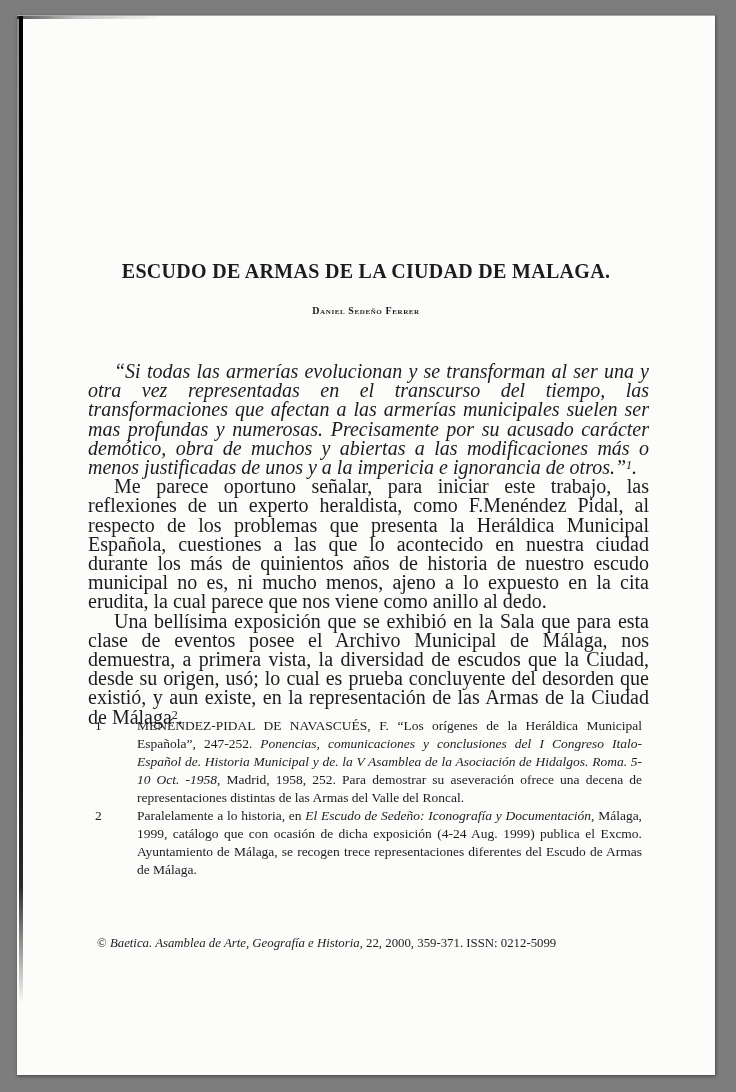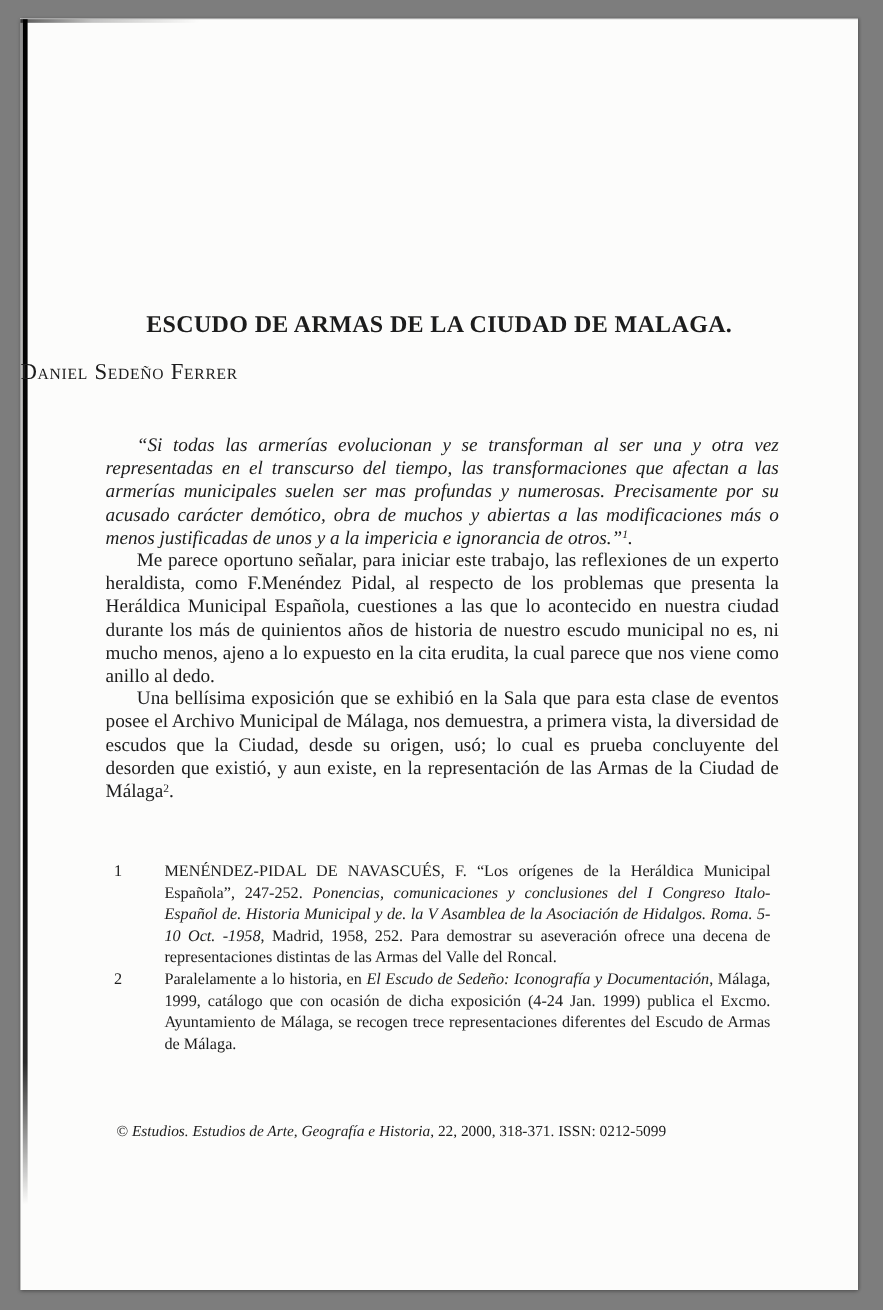--- a/index.html
+++ b/index.html
@@ -33,26 +33,27 @@
     background:linear-gradient(to right,#000 0%, rgba(0,0,0,.35) 40%, rgba(0,0,0,0) 100%);
     opacity:.65;filter:blur(.5px);
   }
   .title{
     position:absolute;left:0;right:0;top:243px;margin:0;
     text-align:center;
     font-size:20px;font-weight:bold;line-height:24px;letter-spacing:.3px;
   }
   .author{
     position:absolute;left:0;right:0;top:287px;
+    text-align:center;
     font-variant:small-caps;
-    font-size:19px;letter-spacing:.6px;line-height:16px;
+    font-size:10px;letter-spacing:.6px;line-height:16px;font-weight:bold;
   }
   .body-col{
     position:absolute;left:71px;top:346px;width:561px;
-    font-size:16px;line-height:19.2px;
+    font-size:20px;line-height:19.2px;
   }
   .body-col p{
     margin:0;text-indent:26px;text-align:justify;
   }
   .quote{font-style:italic;}
   .it{font-style:italic;}
   .sup{font-size:.6em;vertical-align:.45em;line-height:0;}
   .footnotes{
     position:absolute;left:78px;top:701px;width:547px;
     font-size:13.5px;line-height:18px;
@@ -84,22 +85,22 @@
       <p><span>Una bellísima exposición que se exhibió en la Sala que para esta clase de eventos posee el Archivo Municipal de Málaga, nos demuestra, a primera vista, la diversidad de escudos que la Ciudad, desde su origen, usó; lo cual es prueba concluyente del desorden que existió, y aun existe, en la representación de las Armas de la Ciudad de Málaga</span><span class="sup">2</span><span>.</span></p>
     </div>
 
     <div class="footnotes">
       <div class="fn">
         <span class="fn-num">1</span>
         <span class="fn-text"><span>MENÉNDEZ-PIDAL DE NAVASCUÉS, F. “Los orígenes de la Heráldica Municipal Española”, 247-252. </span><span class="it">Ponencias, comunicaciones y conclusiones del I Congreso Italo-Español de. Historia Municipal y de. la V Asamblea de la Asociación de Hidalgos. Roma. 5-10 Oct. -1958</span><span>, Madrid, 1958, 252. Para demostrar su aseveración ofrece una decena de representaciones distintas de las Armas del Valle del Roncal.</span></span>
       </div>
       <div class="fn">
         <span class="fn-num">2</span>
-        <span class="fn-text"><span>Paralelamente a lo historia, en </span><span class="it">El Escudo de Sedeño: Iconografía y Documentación</span><span>, Málaga, 1999, catálogo que con ocasión de dicha exposición (4-24 Jan. 1999) publica el Excmo. Ayuntamiento de Málaga, se recogen trece representaciones diferentes del Escudo de Armas de Málaga.</span></span>
+        <span class="fn-text"><span>Paralelamente a lo historia, en </span><span class="it">El Escudo de Sedeño: Iconografía y Documentación</span><span>, Málaga, 1999, catálogo que con ocasión de dicha exposición (4-24 Aug. 1999) publica el Excmo. Ayuntamiento de Málaga, se recogen trece representaciones diferentes del Escudo de Armas de Málaga.</span></span>
       </div>
     </div>
 
     <div class="imprint">
-      <div><span>© </span><span class="it">Estudios. Estudios de Arte, Geografía e Historia</span><span>, 22, 2000, 318-371. ISSN: 0212-5099</span></div>
+      <div><span>© </span><span class="it">Baetica. Asamblea de Arte, Geografía e Historia</span><span>, 22, 2000, 359-371. ISSN: 0212-5099</span></div>
     </div>
 
   </div>
 </div>
 
 </body></html>

